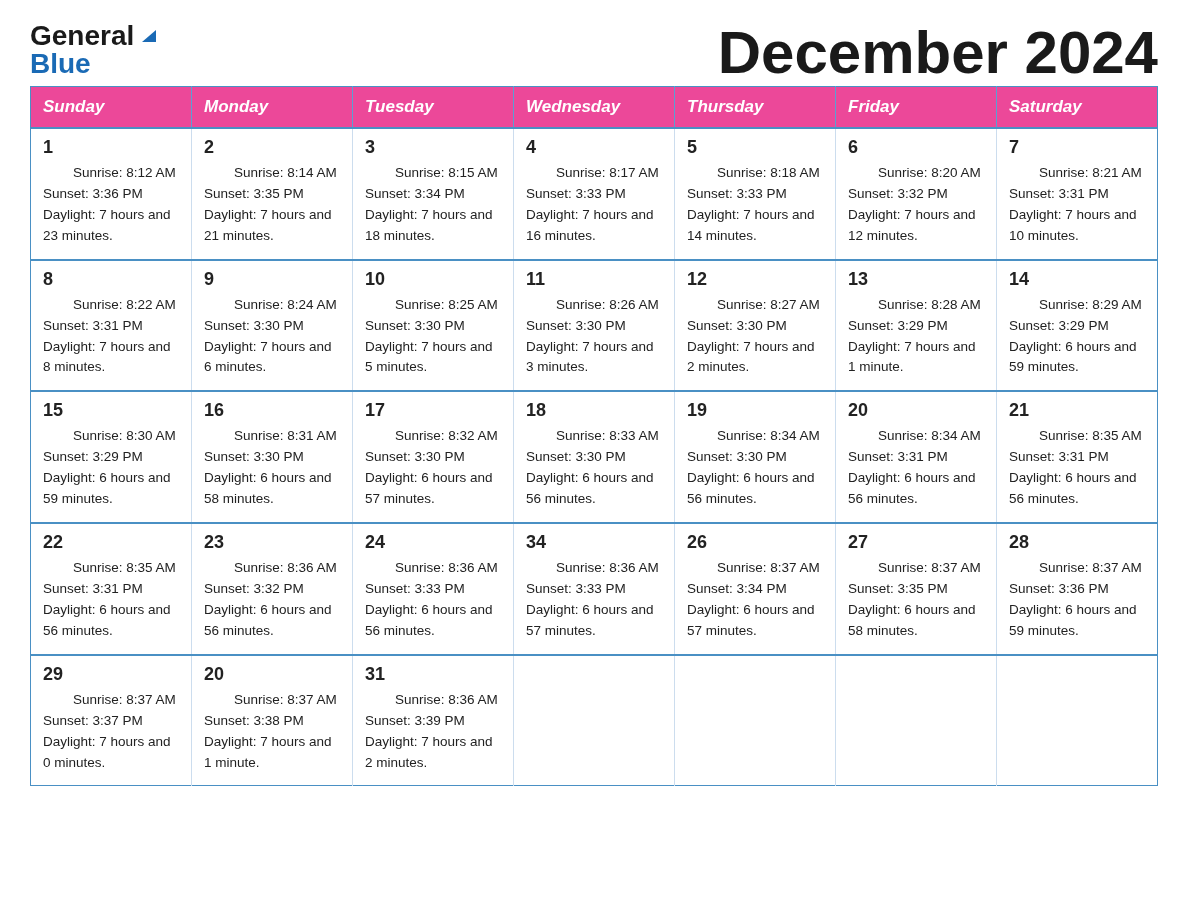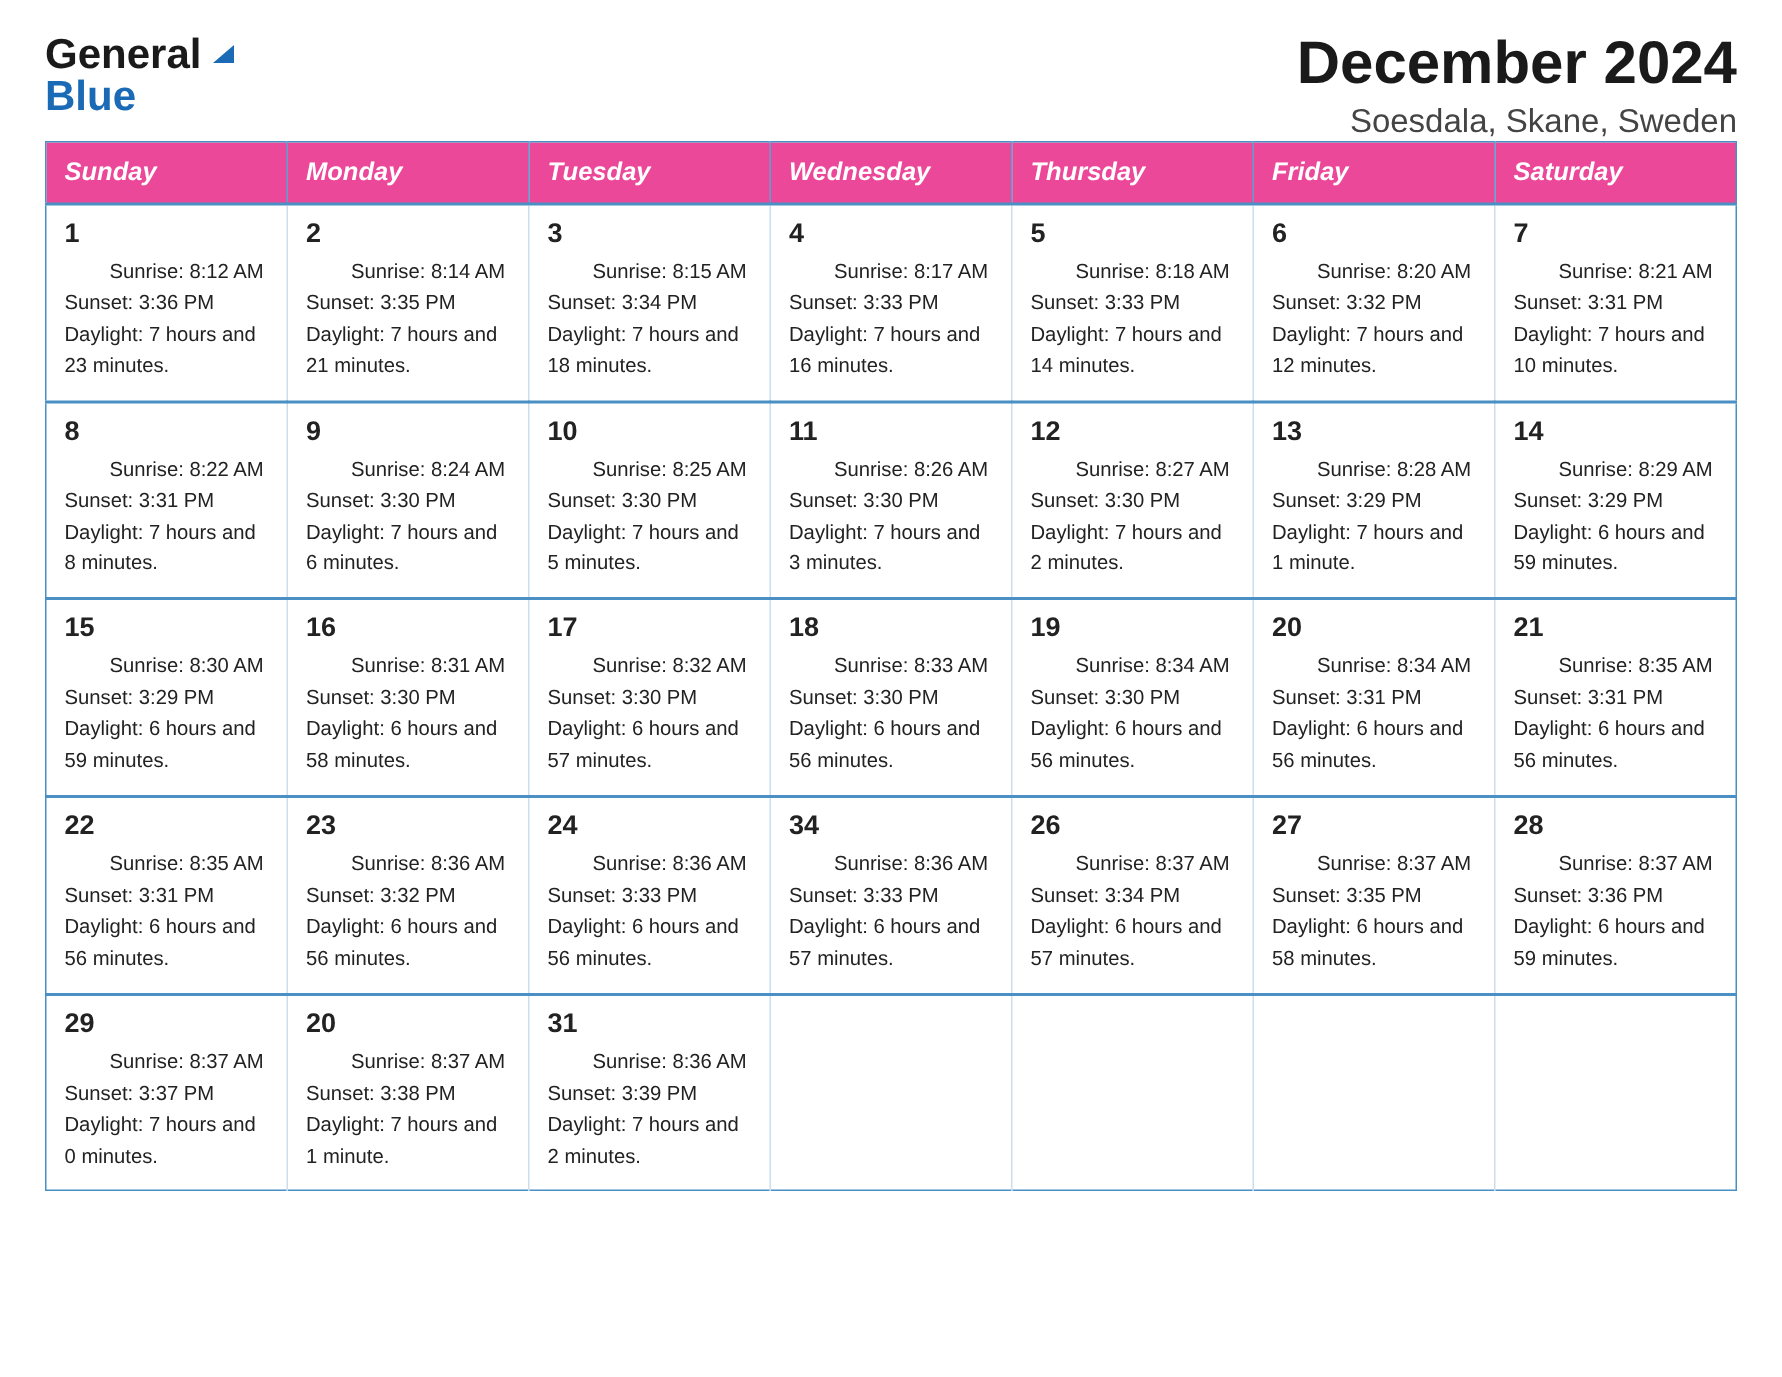--- a/index.html
+++ b/index.html
@@ -21,21 +21,21 @@
       align-items: flex-start;
     }
     .logo-row {
       display: flex;
       align-items: center;
     }
     .title-block {
       text-align: right;
     }
     .month-title {
-      font-size: 40px;
+      font-size: 60px;
       font-weight: bold;
       color: #1a1a1a;
       line-height: 1.1;
     }
     .location {
       font-size: 22px;
       color: #444;
       margin-top: 4px;
     }
     .calendar {
@@ -100,21 +100,20 @@
       <span style="display:inline-block;margin-left:4px;margin-top:2px;">
         <svg width="22" height="22" viewBox="0 0 22 22">
           <polygon points="4,18 18,18 18,6" fill="#1a6ab5"></polygon>
         </svg>
       </span>
     </div>
     <span style="font-size:28px;font-weight:bold;color:#1a6ab5;margin-top:-4px;">Blue</span>
   </div>
   <div class="title-block">
     <div class="month-title">December 2024</div>
-    <div class="location">Soesdala, Skane, Sweden</div>
   </div>
 </div>
 
 <table class="calendar">
   <thead>
     <tr>
     <th>Sunday</th>
         <th>Monday</th>
         <th>Tuesday</th>
         <th>Wednesday</th>

